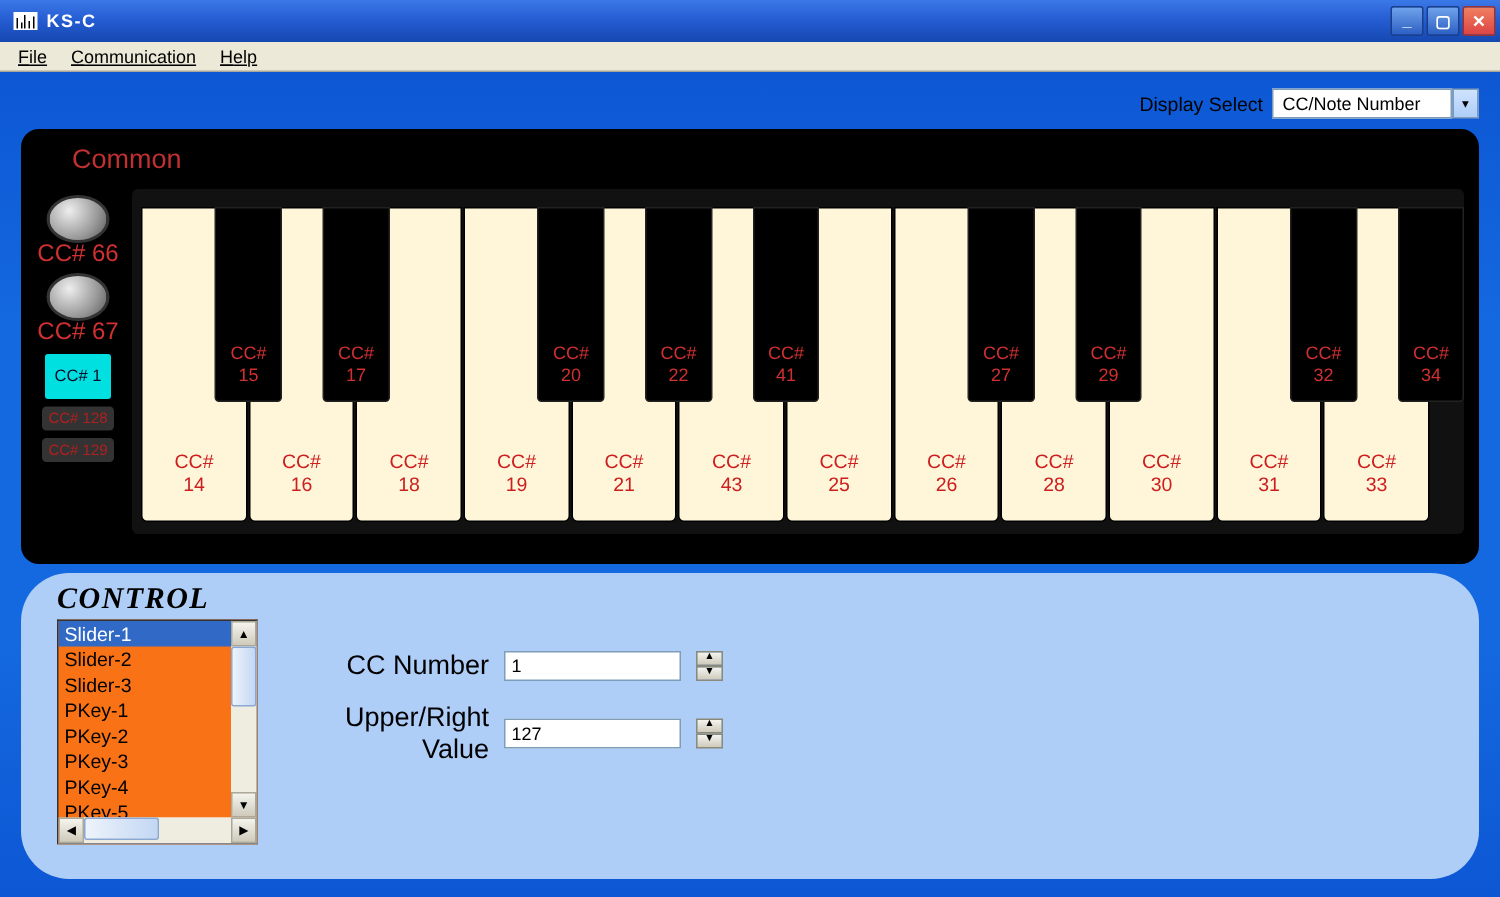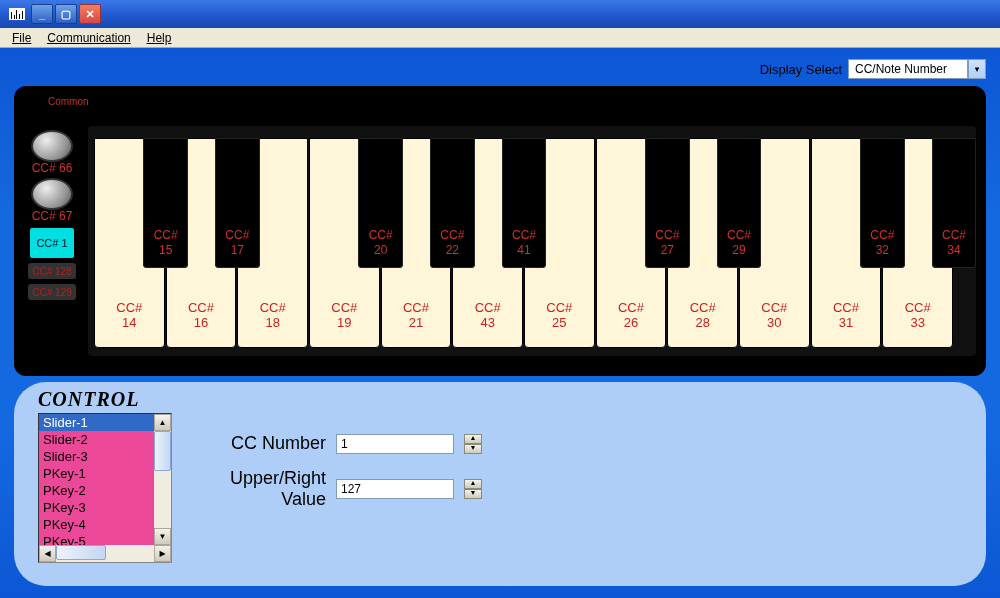--- a/index.html
+++ b/index.html
@@ -21,38 +21,38 @@
 
 .client { flex: 1; background: linear-gradient(#0d57d4,#1468e0 30%,#1468e0 70%,#0d57d4); padding: 10px 14px 12px 14px; display: flex; flex-direction: column; gap: 6px; }
 
 .topbar { display: flex; justify-content: flex-end; align-items: center; gap: 6px; height: 22px; }
 .topbar-label { font-size: 13px; color: #000; }
 .select-wrap { display: flex; }
 .select-box { background: #fff; border: 1px solid #7f9db9; height: 20px; font-size: 12px; padding: 2px 6px; min-width: 120px; }
 .select-arrow { width: 18px; height: 20px; background: linear-gradient(#cfe3ff,#aecdf7); border: 1px solid #7f9db9; display: flex; align-items: center; justify-content: center; font-size: 9px; }
 
 .kbd-panel { background: #000; border-radius: 12px; padding: 8px 10px 14px 8px; position: relative; height: 290px; }
-.common-label { color: #c03030; font-size: 10px; position: absolute; left: 34px; top: 10px; }
+.common-label { color: #c03030; font-size: 18px; position: absolute; left: 34px; top: 10px; }
 .kbd-body { display: flex; margin-top: 32px; height: 230px; }
 
 .side-col { width: 60px; display: flex; flex-direction: column; align-items: center; gap: 2px; padding-top: 4px; }
 .knob { width: 42px; height: 32px; border-radius: 50%; background: radial-gradient(circle at 35% 30%,#eee,#999 60%,#555); border: 2px solid #333; position: relative; }
-.knob-lbl { font-size: 12px; color: #d03030; text-align: center; line-height: 1; margin-top: -2px; margin-bottom: 2px; }
+.knob-lbl { font-size: 16px; color: #d03030; text-align: center; line-height: 1; margin-top: -2px; margin-bottom: 2px; }
 .slider-chip { width: 44px; height: 30px; background: #00e0e0; border-radius: 2px; display: flex; flex-direction: column; align-items: center; justify-content: center; font-size: 11px; color: #0a0a2a; line-height: 1; margin-top: 2px; }
 .pad { width: 48px; height: 16px; border-radius: 3px; background: #333; margin-top: 3px; display: flex; align-items: center; justify-content: center; font-size: 10px; color: #b02020; }
 
 .keys { flex: 1; position: relative; margin-left: 6px; background: #111; border-radius: 4px; padding: 12px 6px 6px 6px; }
 .keyboard { position: relative; height: 210px; width: 100%; }
 .wkey { position: absolute; bottom: 0; height: 210px; background: #fff6da; border: 1px solid #000; border-radius: 0 0 4px 4px; display: flex; flex-direction: column; justify-content: flex-end; align-items: center; padding-bottom: 16px; font-size: 13px; color: #cc2020; line-height: 1.2; }
 .bkey { position: absolute; top: 0; height: 130px; background: #000; border: 1px solid #222; border-radius: 0 0 3px 3px; z-index: 2; display: flex; flex-direction: column; justify-content: flex-end; align-items: center; padding-bottom: 10px; font-size: 12px; color: #d03030; line-height: 1.2; }
 
 .ctrl-panel { background: #aecdf7; border-radius: 32px; flex: 1; padding: 6px 18px 12px 24px; display: flex; flex-direction: column; }
 .ctrl-title { font-family: "Times New Roman", serif; font-weight: bold; font-size: 20px; font-style: italic; letter-spacing: 1px; }
 .ctrl-body { display: flex; gap: 30px; margin-top: 2px; }
-.listbox { width: 134px; height: 150px; background: #ec4899; border: 1px inset #888; overflow: hidden; font-size: 13px; position: relative; display: flex; flex-direction: column; }
+.listbox { width: 134px; height: 150px; background: #f97316; border: 1px inset #888; overflow: hidden; font-size: 13px; position: relative; display: flex; flex-direction: column; }
 .list-items { flex: 1; overflow: hidden; }
 .list-item { padding: 1px 4px; }
 .list-item.sel { background: #3169c6; color: #fff; }
 .lb-vscroll { position: absolute; right: 0; top: 0; bottom: 17px; width: 17px; background: #e8e5d8; display: flex; flex-direction: column; }
 .sb-btn { height: 17px; background: linear-gradient(#f4f4ee,#cfcabb); border: 1px solid #aca899; font-size: 8px; display: flex; align-items: center; justify-content: center; }
 .sb-track { flex: 1; background: #efece0; position: relative; }
 .sb-thumb { position: absolute; left: 0; right: 0; top: 0; height: 40px; background: linear-gradient(90deg,#edf3fb,#c3d7f4); border: 1px solid #8aa7d6; border-radius: 2px; }
 .lb-hscroll { height: 17px; background: #e8e5d8; display: flex; }
 .lb-hscroll .sb-btn { width: 17px; height: 17px; }
 .lb-hscroll .sb-track { position: relative; }
@@ -74,20 +74,21 @@
 <div class="window">
 
   <div class="titlebar">
     <span class="title-icon">
       <span style="height:7px"></span>
         <span style="height:4px"></span>
         <span style="height:9px"></span>
         <span style="height:5px"></span>
         <span style="height:8px"></span>
     </span>
+    <span class="title-text">KS-C</span>
     <div class="win-btns">
       <div class="win-btn win-min">_</div>
       <div class="win-btn win-max">▢</div>
       <div class="win-btn win-close">✕</div>
     </div>
   </div>
 
   <div class="menubar">
     <span class="menu-item"><u>F</u><span>ile</span></span>
     <span class="menu-item"><u>C</u><span>ommunication</span></span>

